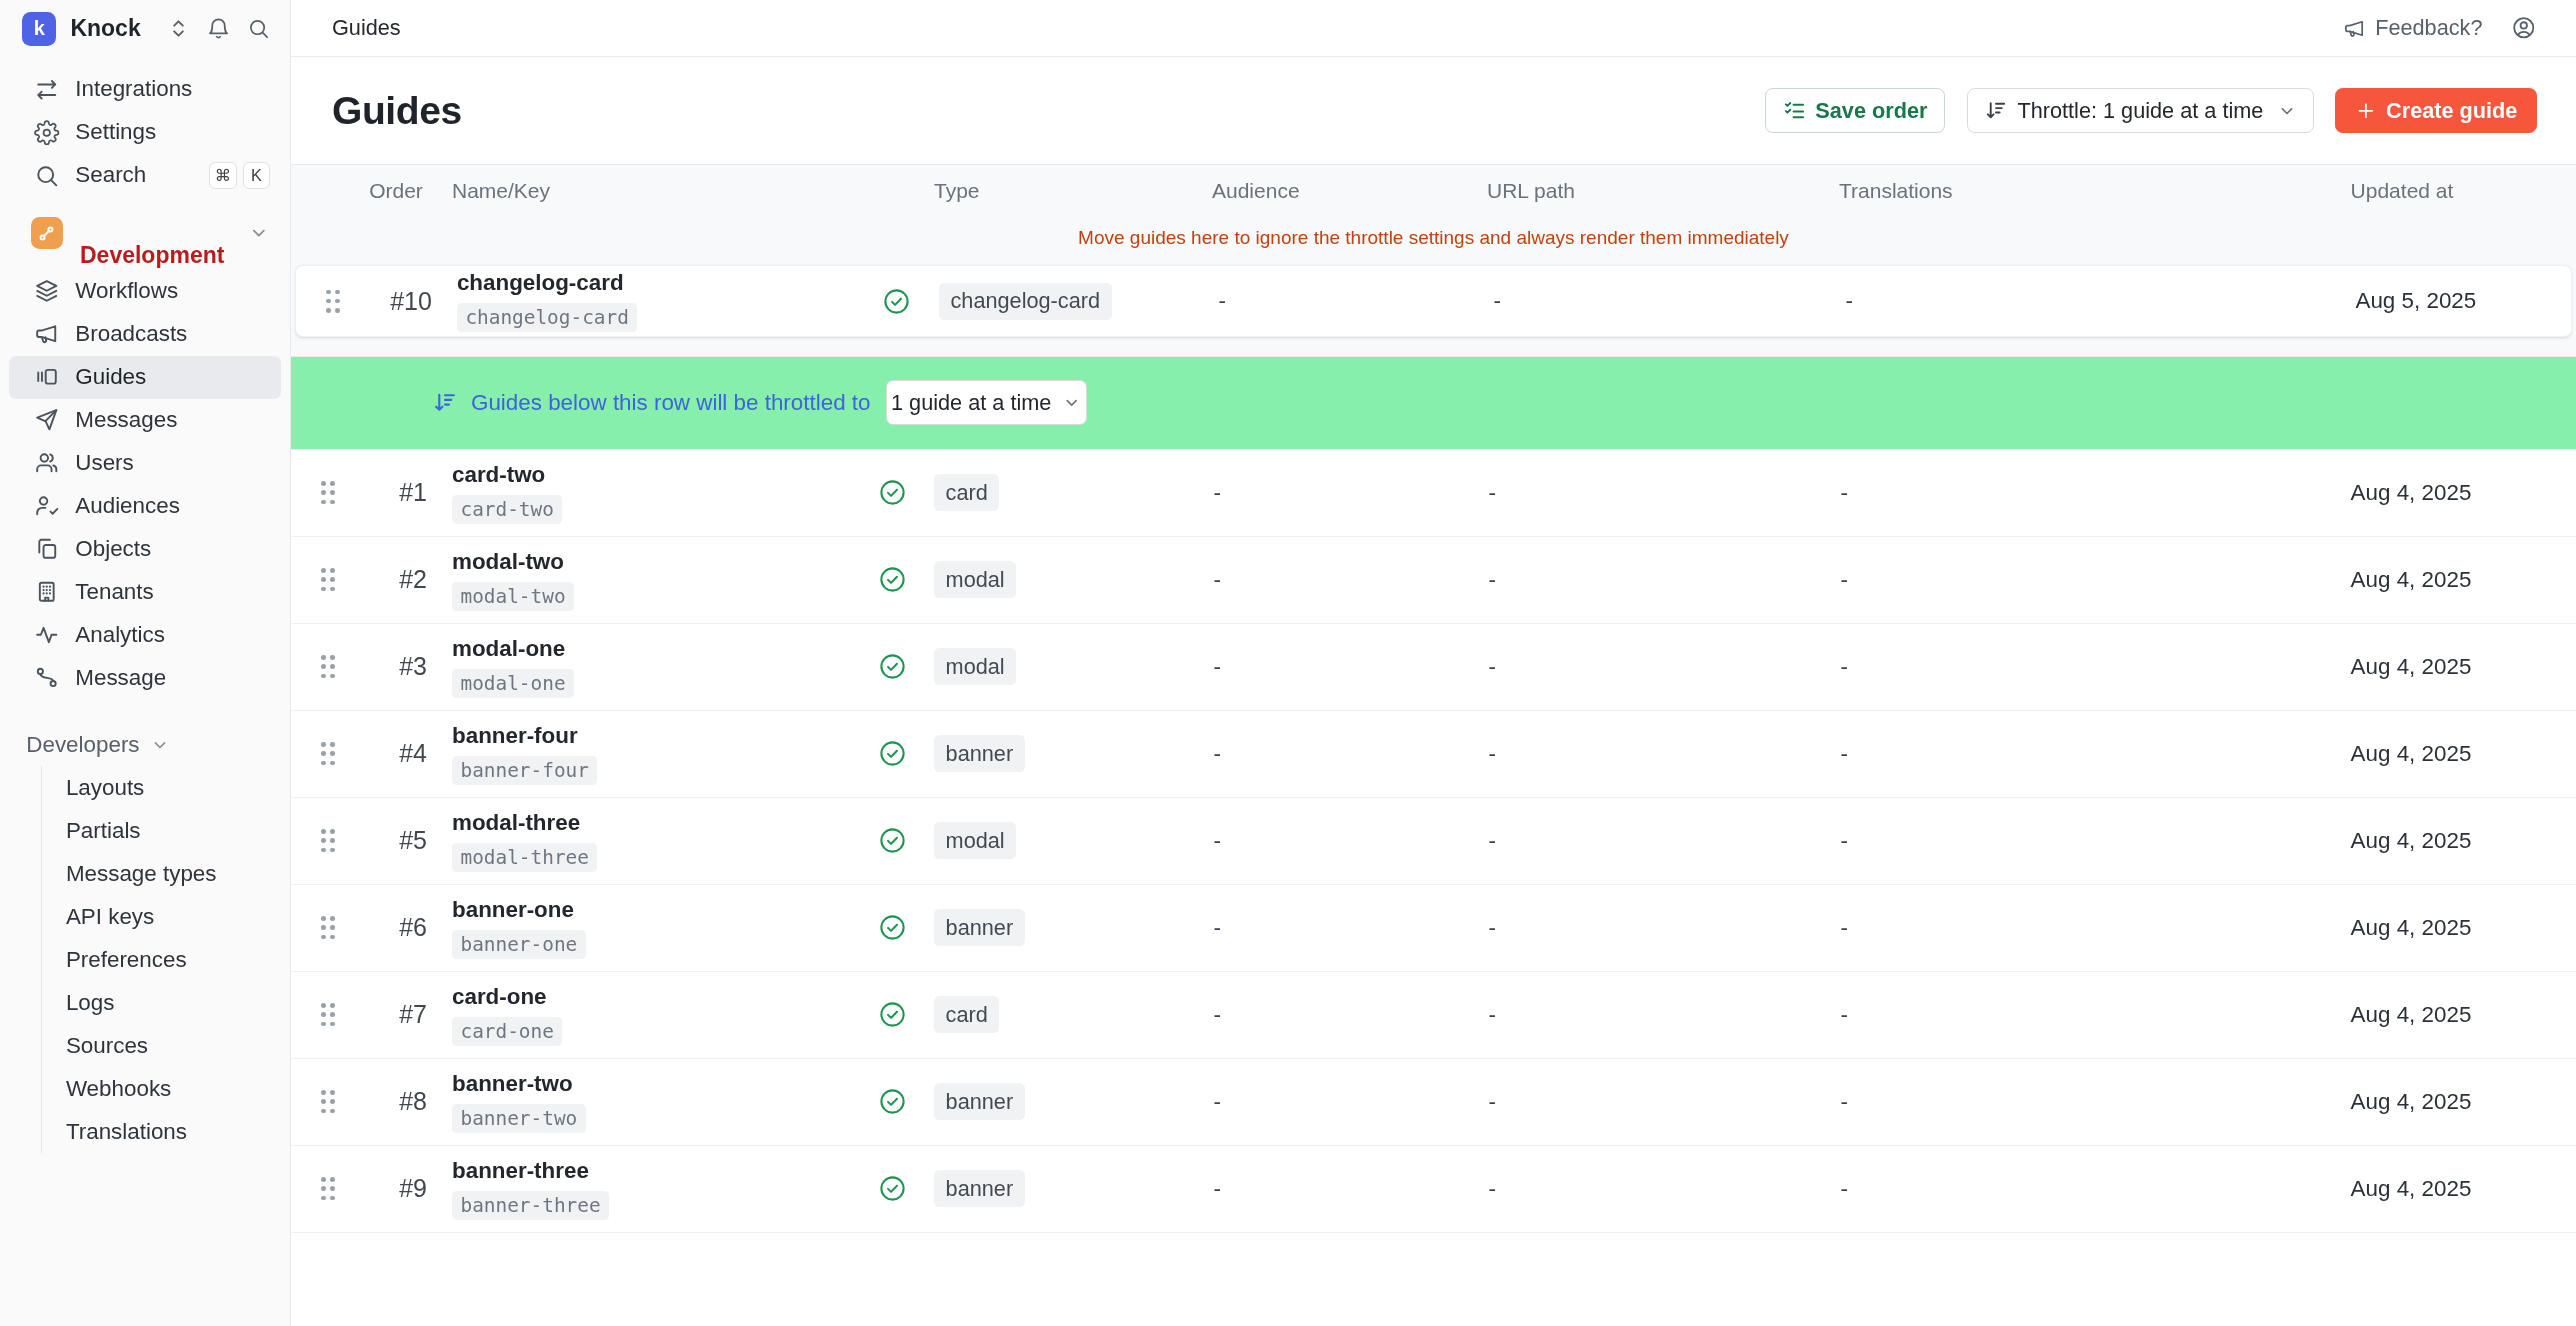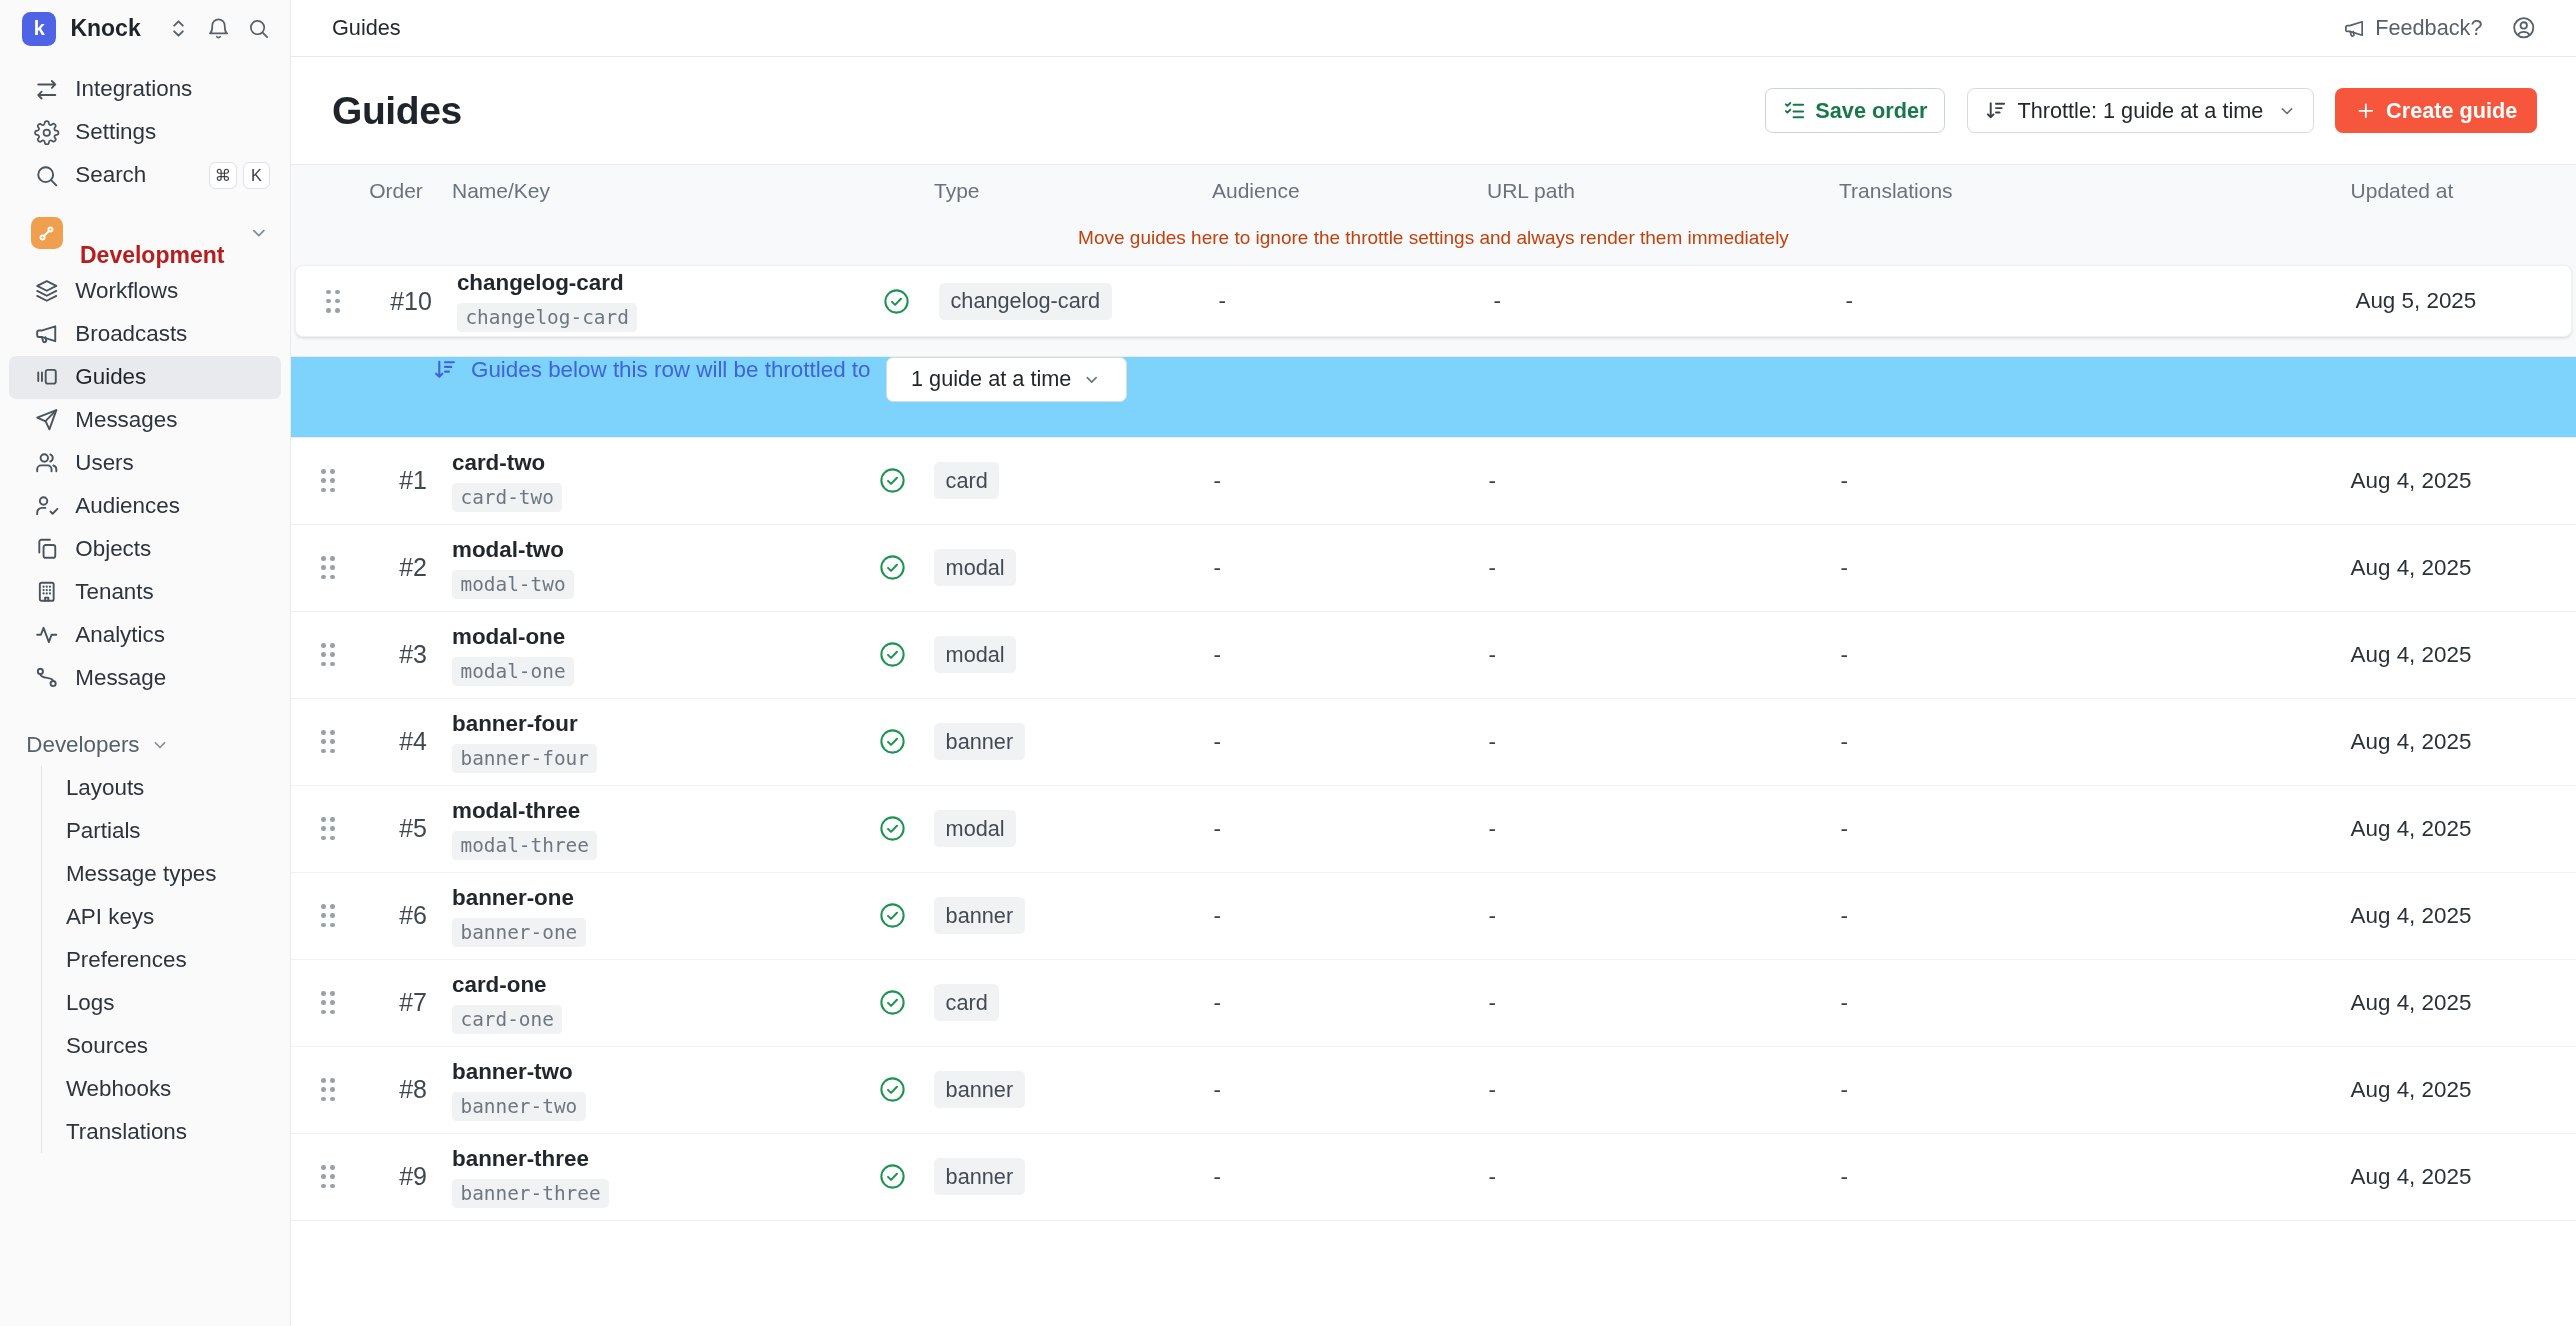--- a/index.html
+++ b/index.html
@@ -83,26 +83,26 @@
   .g-order { text-align:right; font-size:25px; color:#40474F; }
   .name-cell { padding-left:25px; display:flex; flex-direction:column; align-items:flex-start; gap:7px; }
   .g-name { font-size:22.4px; font-weight:600; color:#22272D; }
   .g-key { font-family:"DejaVu Sans Mono",monospace; font-size:19.4px; color:#6E7781; background:#F1F2F4; border-radius:4.6px; padding:3.1px 8.5px; }
   .g-status { justify-self:center; width:29px; height:29px; color:#1B9550; }
   .g-type { padding-left:17px; }
   .g-type span { display:inline-block; font-size:21.7px; color:#424A53; background:#F1F2F4; border-radius:5.4px; padding:5.4px 11.6px; }
   .g-dash { font-size:22.4px; color:#374151; padding-left:1.5px; }
   .g-date { font-size:22.4px; color:#2B3138; padding-left:4.6px; }
 
-  .throttle-divider { height:82px; background:#7dd3fc; border-top:1.5px solid #E8EAED; border-bottom:1.5px solid #E8EAED;
-                      display:flex; padding-left:141px; }
+  .throttle-divider { height:94px; background:#86efac; border-top:1.5px solid #E8EAED; border-bottom:1.5px solid #E8EAED;
+                      display:flex; align-items:center; padding-left:141px; }
   .throttle-divider .icn { width:25px; height:25px; color:#3E63DD; }
   .tdiv-text { font-size:22.4px; font-weight:500; color:#3E63DD; margin-left:14px; }
   .tdiv-select { margin-left:15.5px; height:45px; background:#fff; border:1.5px solid #D7DBDF; border-radius:7px;
-                 display:flex; align-items:center; gap:10.8px; padding:0 24px; font-size:21.7px; color:#22272D; cursor:pointer; }
+                 display:flex; align-items:center; gap:10.8px; padding:0 4px; font-size:21.7px; color:#22272D; cursor:pointer; }
   .tdiv-select .chev { width:19.4px; height:19.4px; color:#6A727C; }
   .rows-list { background:#fff; }
 </style>
 </head>
 <body>
 
 <div class="app">
 
   <aside class="sidebar">
     <div class="ws-row">

